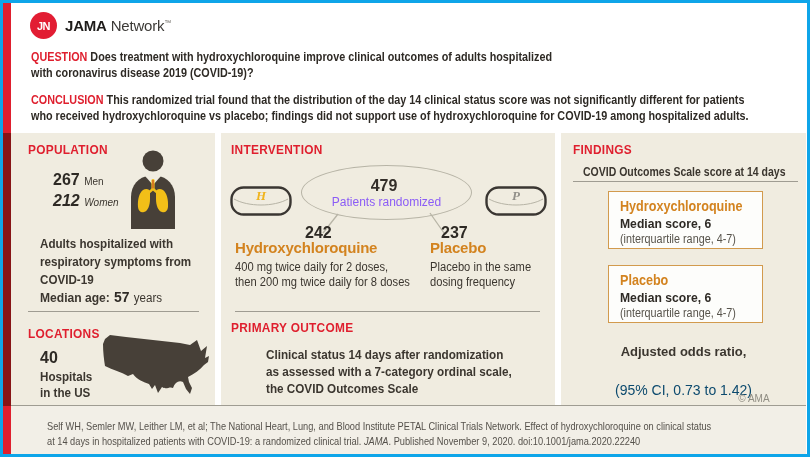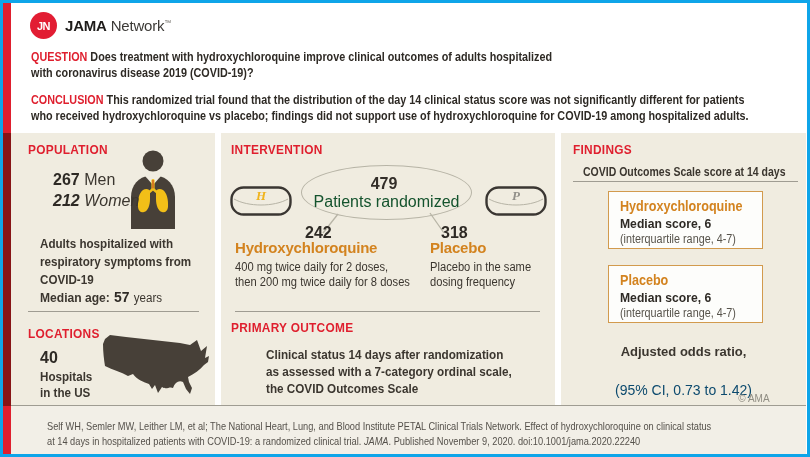--- a/index.html
+++ b/index.html
@@ -36,28 +36,28 @@
   .q{top:46px;} .c{top:89px;}
   
   .shead{position:absolute;color:#df1f2e;font-weight:bold;font-size:12.5px;letter-spacing:.3px;
     transform:scaleX(0.95);transform-origin:0 0;white-space:nowrap;}
   
   .cx93{transform:scaleX(0.93);transform-origin:0 0;}
   .nowrap{white-space:nowrap;}
   .bodytxt{font-weight:bold;color:#3b362f;font-size:12.5px;line-height:18px;}
   .desc{font-size:12px;color:#3b362f;line-height:15px;}
   .bignum{font-weight:bold;font-size:16px;color:#2e2a25;}
-  .unit{font-size:16px;color:#3b362f;}
+  .unit{font-size:10px;color:#3b362f;}
   .orange{color:#d3831f;font-weight:bold;}
   
   .armname{position:absolute;font-size:15px;letter-spacing:-0.2px;}
   .ellipse{position:absolute;left:298px;top:162px;width:169px;height:53px;border:1px solid #b7b4a6;
     border-radius:50%;display:flex;align-items:center;justify-content:center;white-space:nowrap;flex-direction:column;}
   .ellipse .n{font-weight:bold;font-size:16px;margin-right:5px;}
-  .ellipse .t{font-size:16px;color:#14532d;}
+  .ellipse .t{font-size:12px;color:#8b5cf6;}
   
   .card{position:absolute;left:605px;width:155px;height:58px;background:#fdfdfb;border:1px solid #d29a4d;
     box-sizing:border-box;padding:6px 11px;}
   .card .nm{font-size:14px;line-height:17px;}
   .card .sc{font-weight:bold;font-size:13.5px;line-height:17px;color:#2e2a25;}
   .card .iq{font-size:12px;color:#57534b;line-height:15px;}
   .cardline{transform:scaleX(0.9);transform-origin:0 0;white-space:nowrap;}
   .centered{position:absolute;left:558px;width:245px;text-align:center;}
   
   .foot{position:absolute;left:44px;font-size:11px;color:#55514b;line-height:15px;
@@ -163,21 +163,21 @@
     <span class="n">479</span>
     <span class="t">Patients randomized</span>
   </div>
 
   <svg class="abs" style="left:300px;top:206px;" width="160" height="26" viewBox="0 0 160 26">
     <line x1="35" y1="5" x2="20" y2="24" stroke="#b7b4a6" stroke-width="1.3"></line>
     <line x1="127" y1="4" x2="141" y2="24" stroke="#b7b4a6" stroke-width="1.3"></line>
   </svg>
 
   <div class="abs bignum" style="left:302px;top:221px;">242</div>
-  <div class="abs bignum" style="left:438px;top:221px;">318</div>
+  <div class="abs bignum" style="left:438px;top:221px;">237</div>
 
   <div class="armname orange nowrap" style="left:232px;top:236px;">Hydroxychloroquine</div>
   <div class="abs desc cx93 nowrap" style="left:232px;top:257px;">400 mg twice daily for 2 doses,</div>
   <div class="abs desc cx93 nowrap" style="left:232px;top:272px;">then 200 mg twice daily for 8 doses</div>
 
   <div class="armname orange nowrap" style="left:427px;top:236px;">Placebo</div>
   <div class="abs desc cx93 nowrap" style="left:427px;top:257px;">Placebo in the same</div>
   <div class="abs desc cx93 nowrap" style="left:427px;top:272px;">dosing frequency</div>
 
   <div class="hrule" style="left:232px;top:308px;width:305px;"></div>

